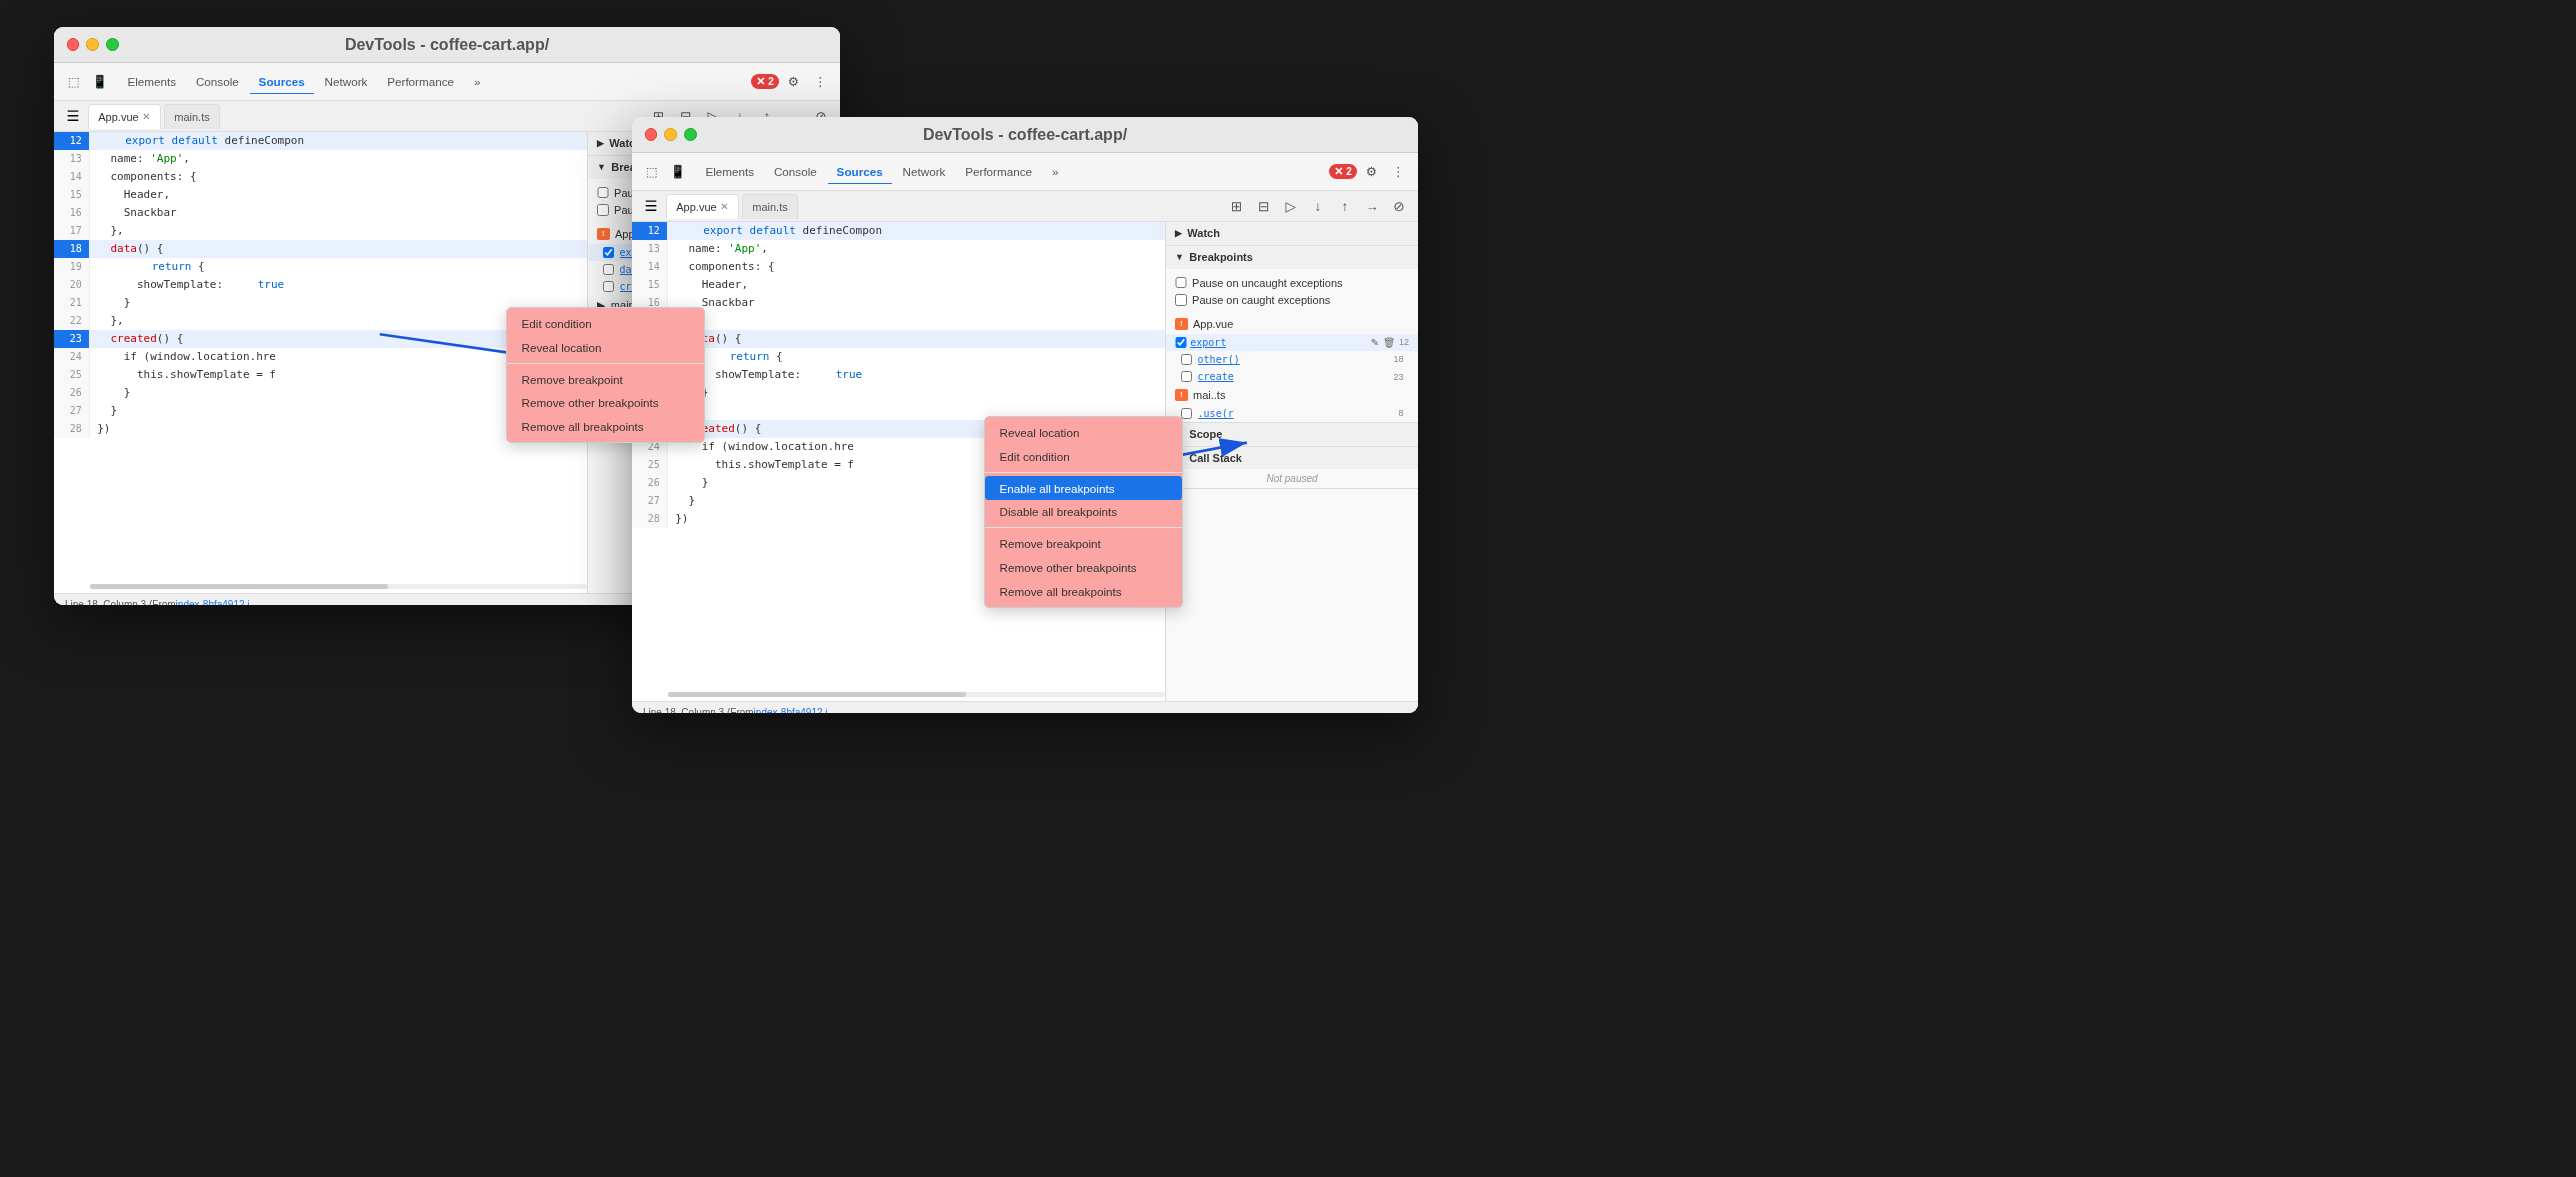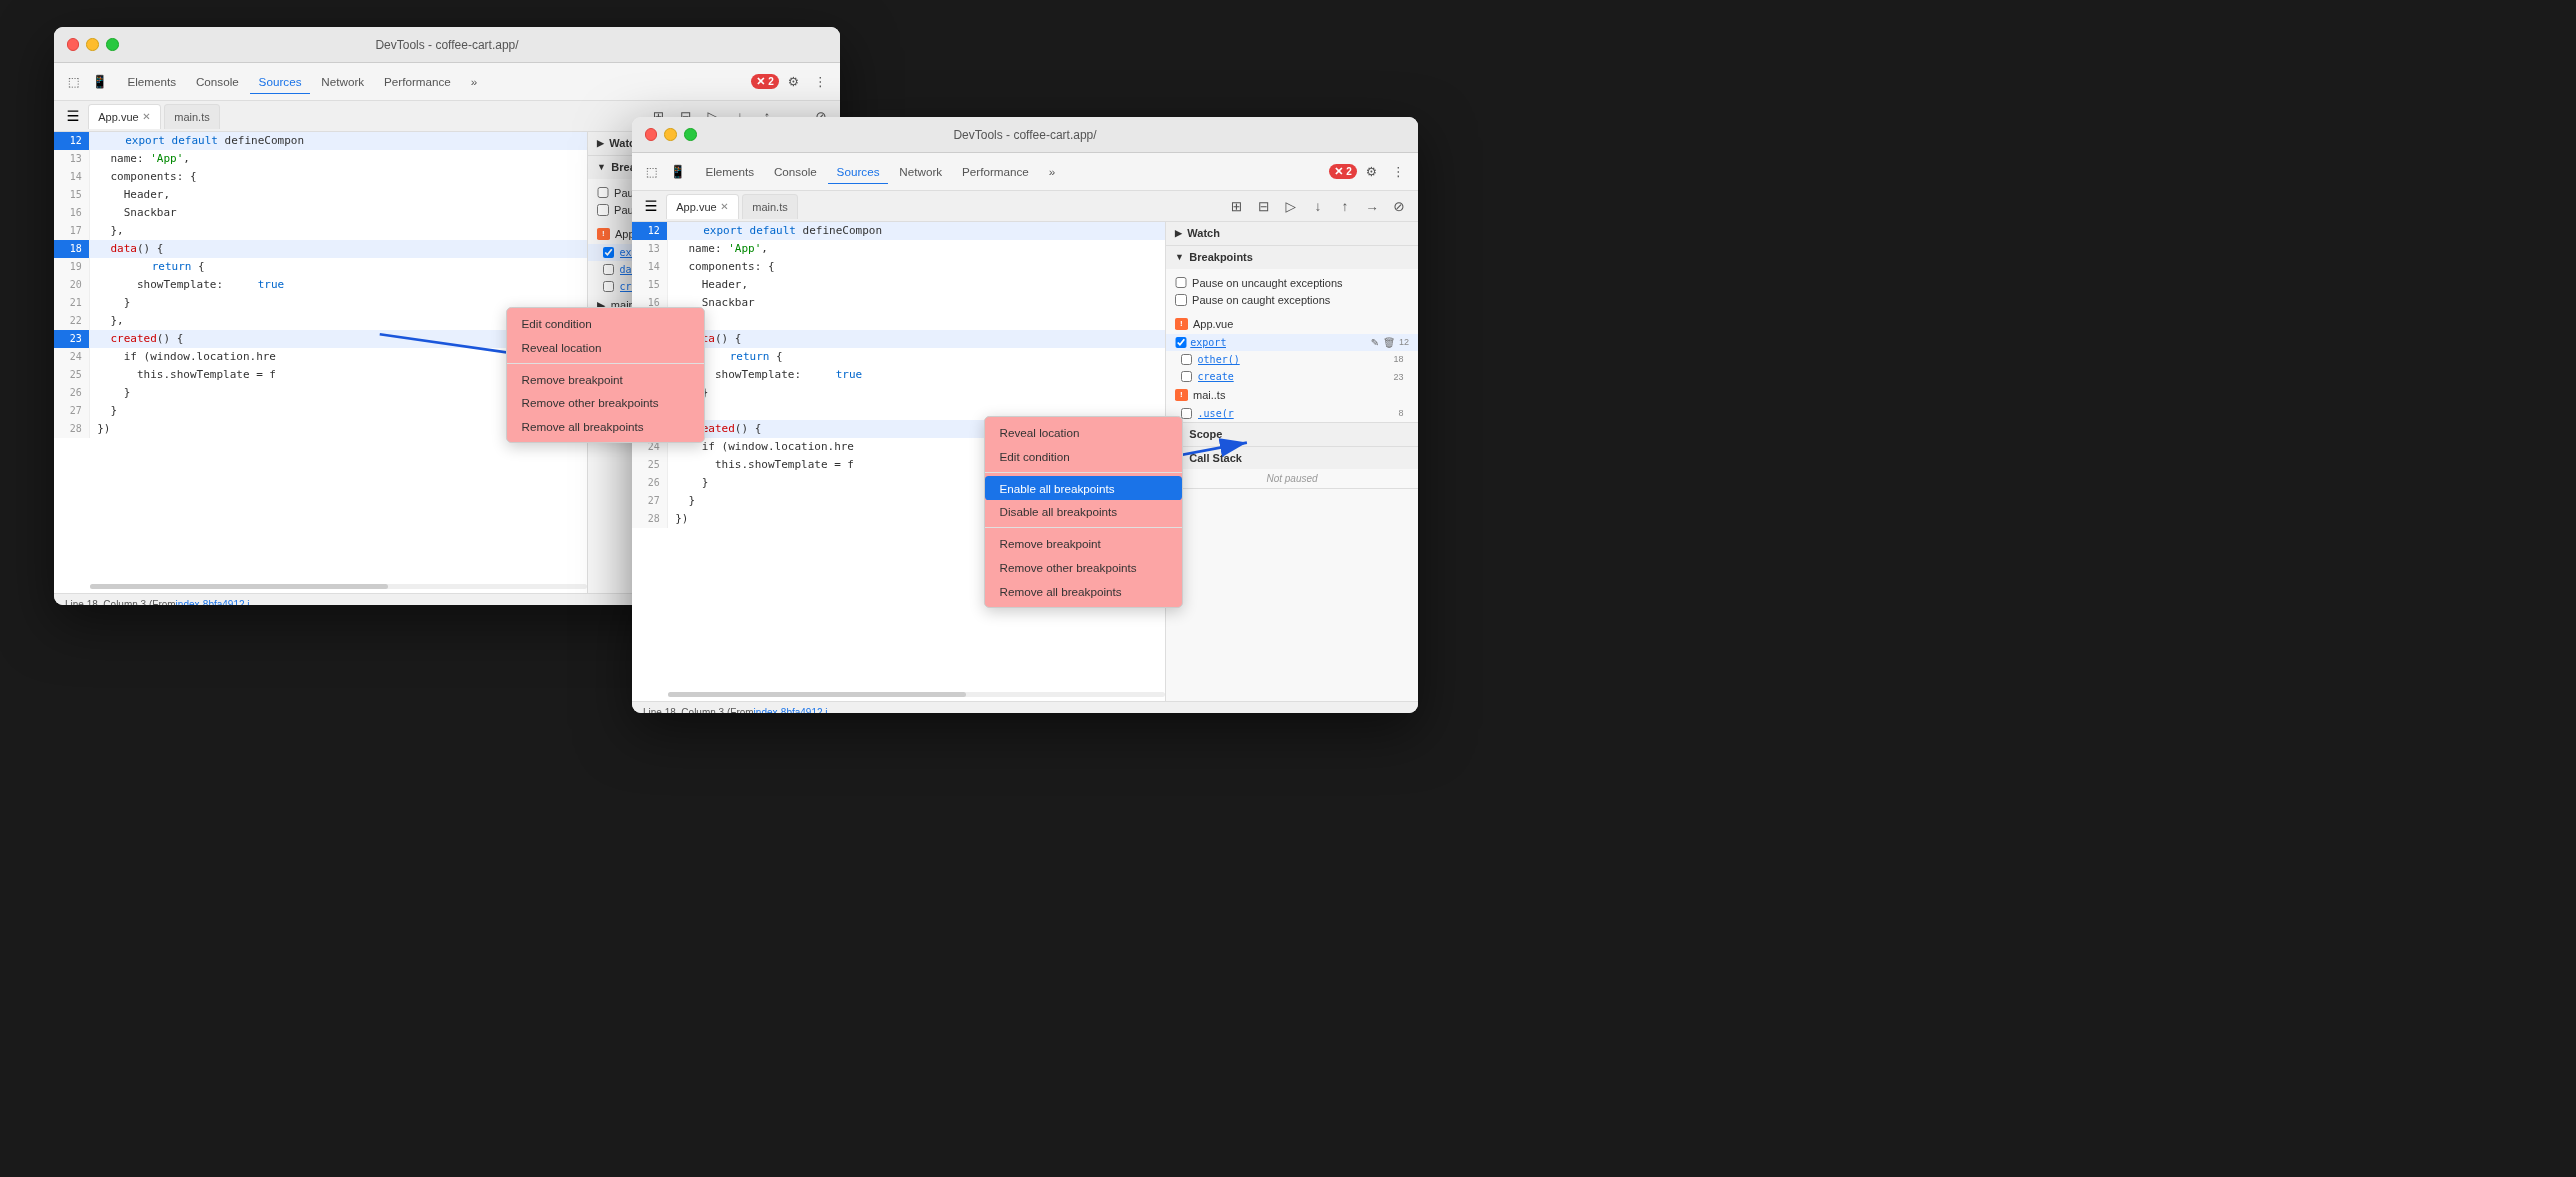--- a/index.html
+++ b/index.html
@@ -44,23 +44,23 @@
       display: inline-block;
     }
     .btn-close { background: #ff5f57; border: 0.9px solid #e0443e; }
     .btn-min { background: #febc2e; border: 0.9px solid #d4a017; }
     .btn-max { background: #28c840; border: 0.9px solid #1aab29; }
 
     .window-title {
       position: absolute;
       left: 50%;
       transform: translateX(-50%);
-      font-size: 12px;
+      font-size: 16px;
       color: #555;
-      font-weight: 400;
+      font-weight: 700;
     }
 
     
     .devtools-toolbar {
       background: #f5f5f5;
       border-bottom: 0.9px solid #ddd;
       display: flex;
       align-items: center;
       height: 38px;
       padding: 0 7.2px;
@@ -93,20 +93,21 @@
       cursor: pointer;
       border-radius: 3.6px;
       height: 25px;
       display: flex;
       align-items: center;
     }
     .toolbar-tab.active {
       color: #1a73e8;
       border-bottom: 1.8px solid #1a73e8;
       border-radius: 0;
+      font-weight: bold;
     }
 
     .toolbar-badge {
       background: #e53e3e;
       color: white;
       border-radius: 9px;
       padding: 0.9px 5.4px;
       font-size: 10px;
       font-weight: bold;
       display: flex;

